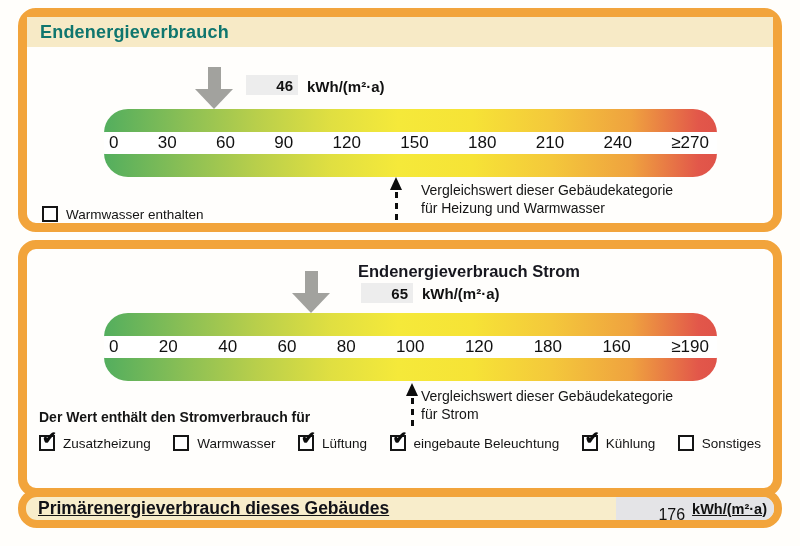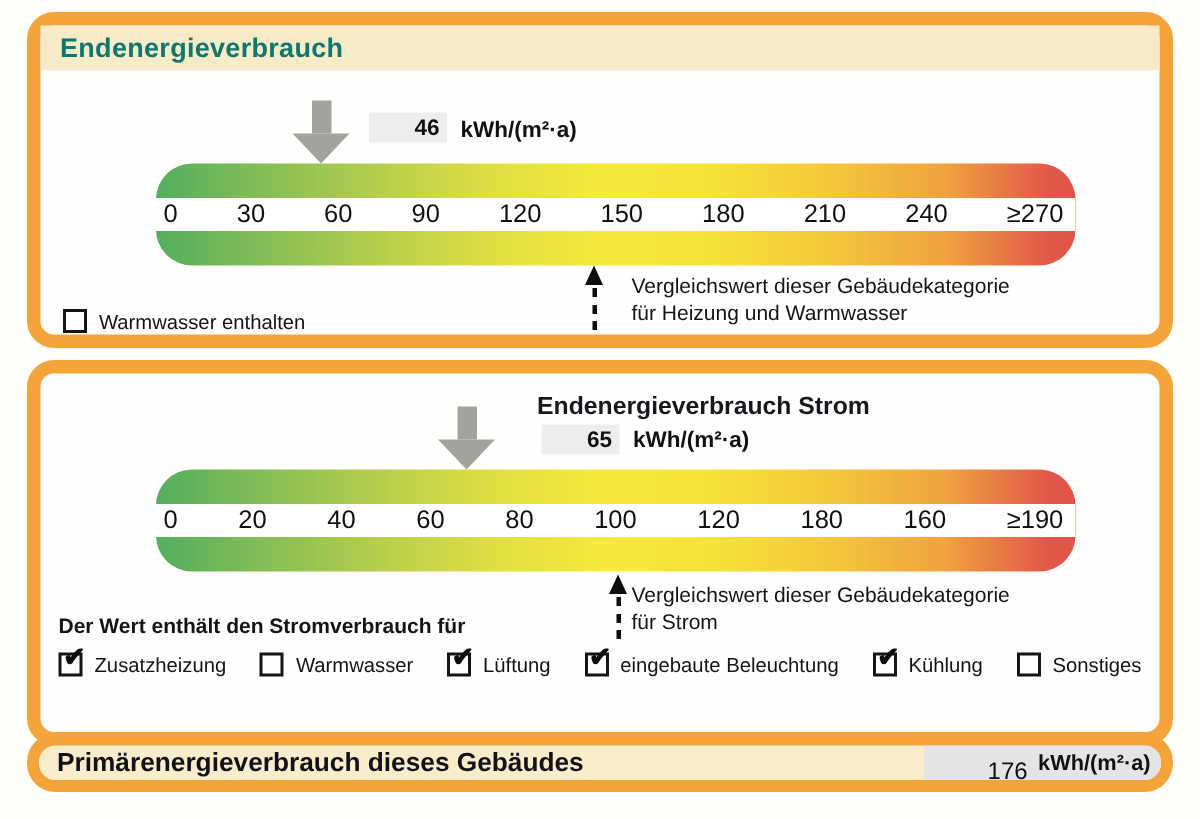--- a/index.html
+++ b/index.html
@@ -69,21 +69,21 @@
   }
   .checkbox-label{font-size:13.5px;color:#141414;white-space:nowrap;}
   .includes-label{position:absolute;font-size:14px;font-weight:bold;color:#141414;}
   .checkbox-row{
     position:absolute;left:30px;width:740px;display:flex;justify-content:space-between;align-items:center;
   }
   
   #footer-bar{
     position:absolute;left:18px;top:489px;width:764px;height:39px;box-sizing:border-box;
     border:8px solid #F2A43B;border-radius:19px;background:#F8EDCB;
-    display:flex;align-items:stretch;overflow:hidden;
+    display:flex;align-items:stretch;overflow:hidden;text-decoration:underline;
   }
   #footer-bar .label{
     flex:1;display:flex;align-items:center;padding-left:12px;
     font-size:17.5px;font-weight:bold;color:#121218;white-space:nowrap;
   }
   #footer-bar .value-area{
     width:158px;background:#E4E4E7;display:flex;align-items:baseline;justify-content:flex-end;
     padding-right:7px;box-sizing:border-box;gap:7px;
   }
   #footer-bar .value-area{align-items:center;}

